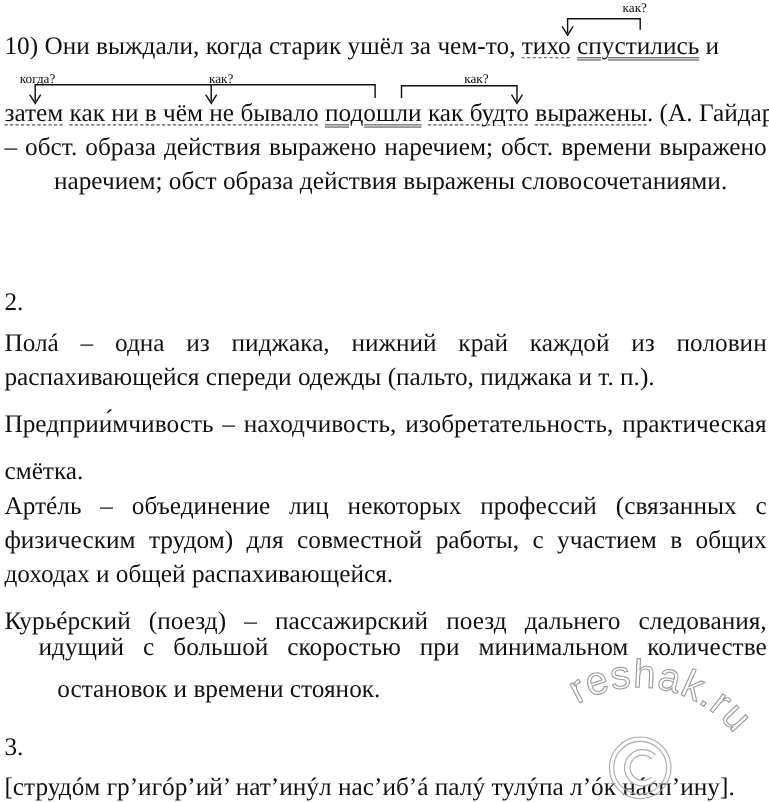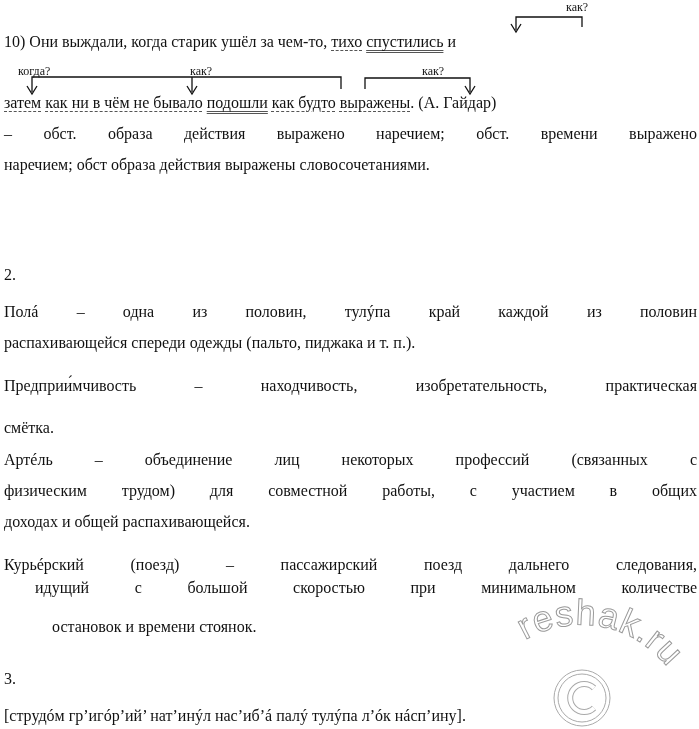--- a/index.html
+++ b/index.html
@@ -3,21 +3,21 @@
   <meta charset="utf-8">
   <style>
     html, body { margin: 0; padding: 0; background: #ffffff; }
     body {
       width: 699px; height: 729px; position: relative; overflow: hidden;
       font-family: "Liberation Serif", "DejaVu Serif", serif;
       color: #111111;
     }
     .line {
       position: absolute; left: 4px; right: 2px;
-      font-size: 16px; line-height: 24px; white-space: nowrap;
+      font-size: 23px; line-height: 24px; white-space: nowrap;
     }
     .justify { text-align: justify; text-align-last: justify; }
     .small { position: absolute; font-size: 12px; line-height: 14px; white-space: nowrap; }
     .u-dash {
       text-decoration: underline; text-decoration-style: dashed;
       text-decoration-color: #555; text-underline-offset: 3px; text-decoration-thickness: 1px;
     }
     .u-double {
       text-decoration: underline; text-decoration-style: double;
       text-decoration-color: #555; text-underline-offset: 3px; text-decoration-thickness: 1px;
@@ -54,25 +54,25 @@
     <polyline points="27,86 32,94 37,86"></polyline>
     <polyline points="192,77 192,92"></polyline>
     <polyline points="187,86 192,94 197,86"></polyline>
 
     <polyline points="365,89 365,78 470,78 470,92"></polyline>
     <polyline points="465,86 470,94 475,86"></polyline>
   </g>
 </svg>
 
 <div class="line justify" style="top:122px;">– обст. образа действия выражено наречием; обст. времени выражено</div>
-<div class="line" style="top:153px;">наречием; обст образа действия выражены словосочетаниями.</div>
+<div class="line" style="top:153px;margin-left:45px;">наречием; обст образа действия выражены словосочетаниями.</div>
 
 <div class="line" style="top:263px;">2.</div>
 
-<div class="line justify" style="top:300px;">Полá – одна из половин, тулýпа край каждой из половин</div>
+<div class="line justify" style="top:300px;">Полá – одна из пиджака, нижний край каждой из половин</div>
 <div class="line" style="top:331px;">распахивающейся спереди одежды (пальто, пиджака и т. п.).</div>
 
 <div class="line justify" style="top:374px;">Предприи́мчивость – находчивость, изобретательность, практическая</div>
 <div class="line" style="top:416px;">смётка.</div>
 
 <div class="line justify" style="top:448px;">Артéль – объединение лиц некоторых профессий (связанных с</div>
 <div class="line justify" style="top:479px;">физическим трудом) для совместной работы, с участием в общих</div>
 <div class="line" style="top:510px;">доходах и общей распахивающейся.</div>
 
 <div class="line justify" style="top:553px;">Курьéрский (поезд) – пассажирский поезд дальнего следования,</div>

